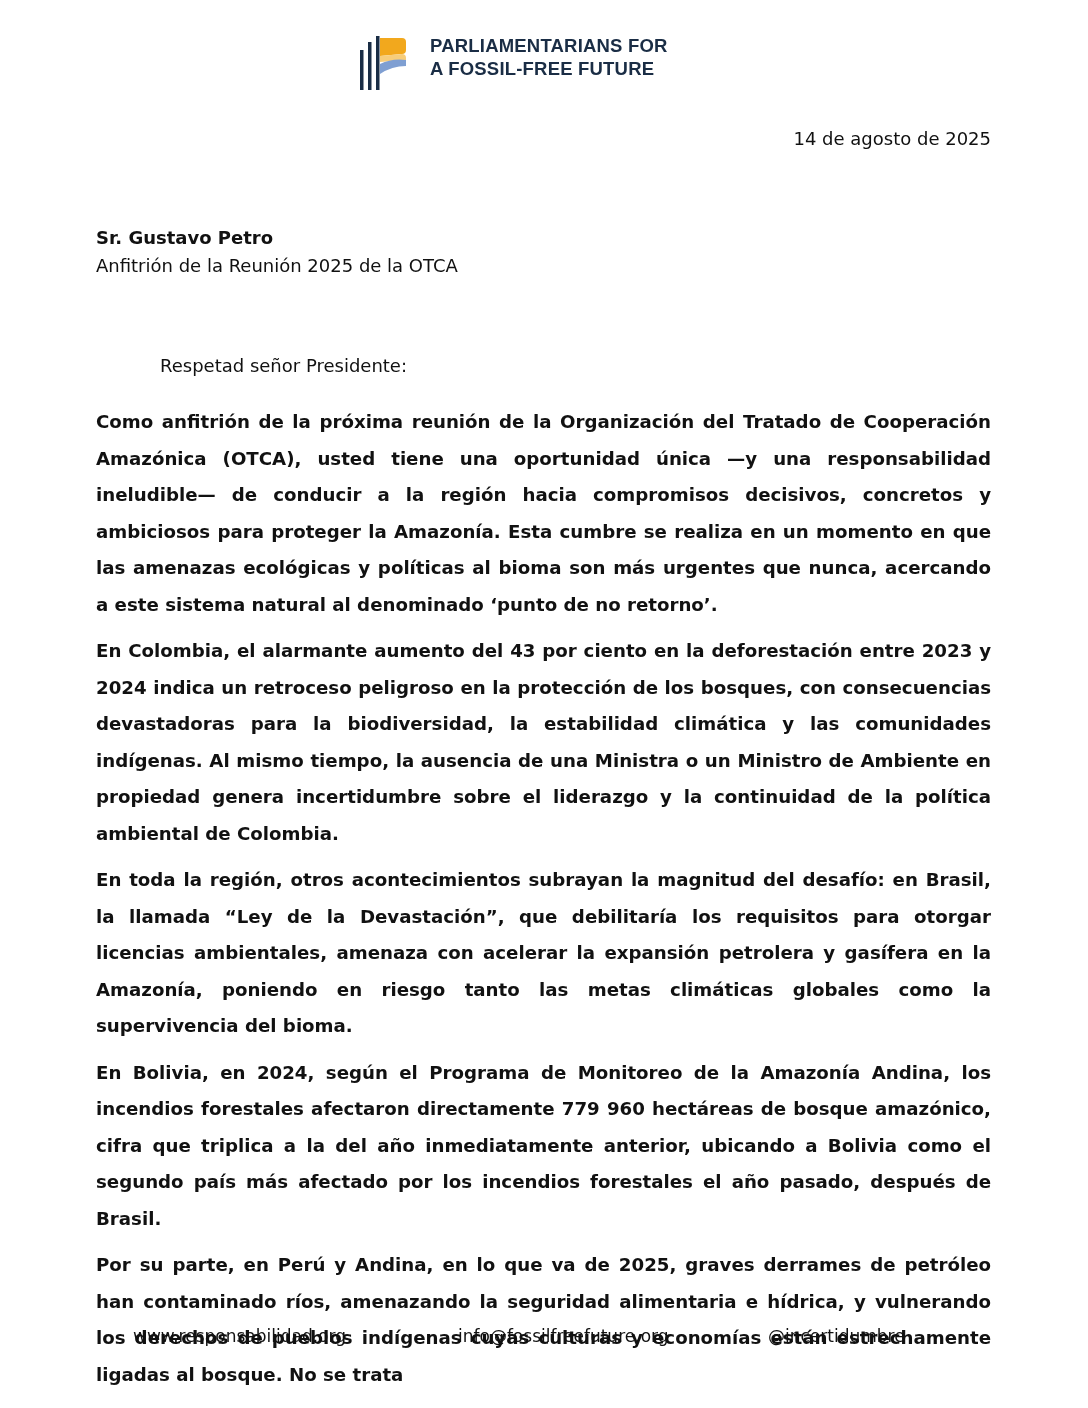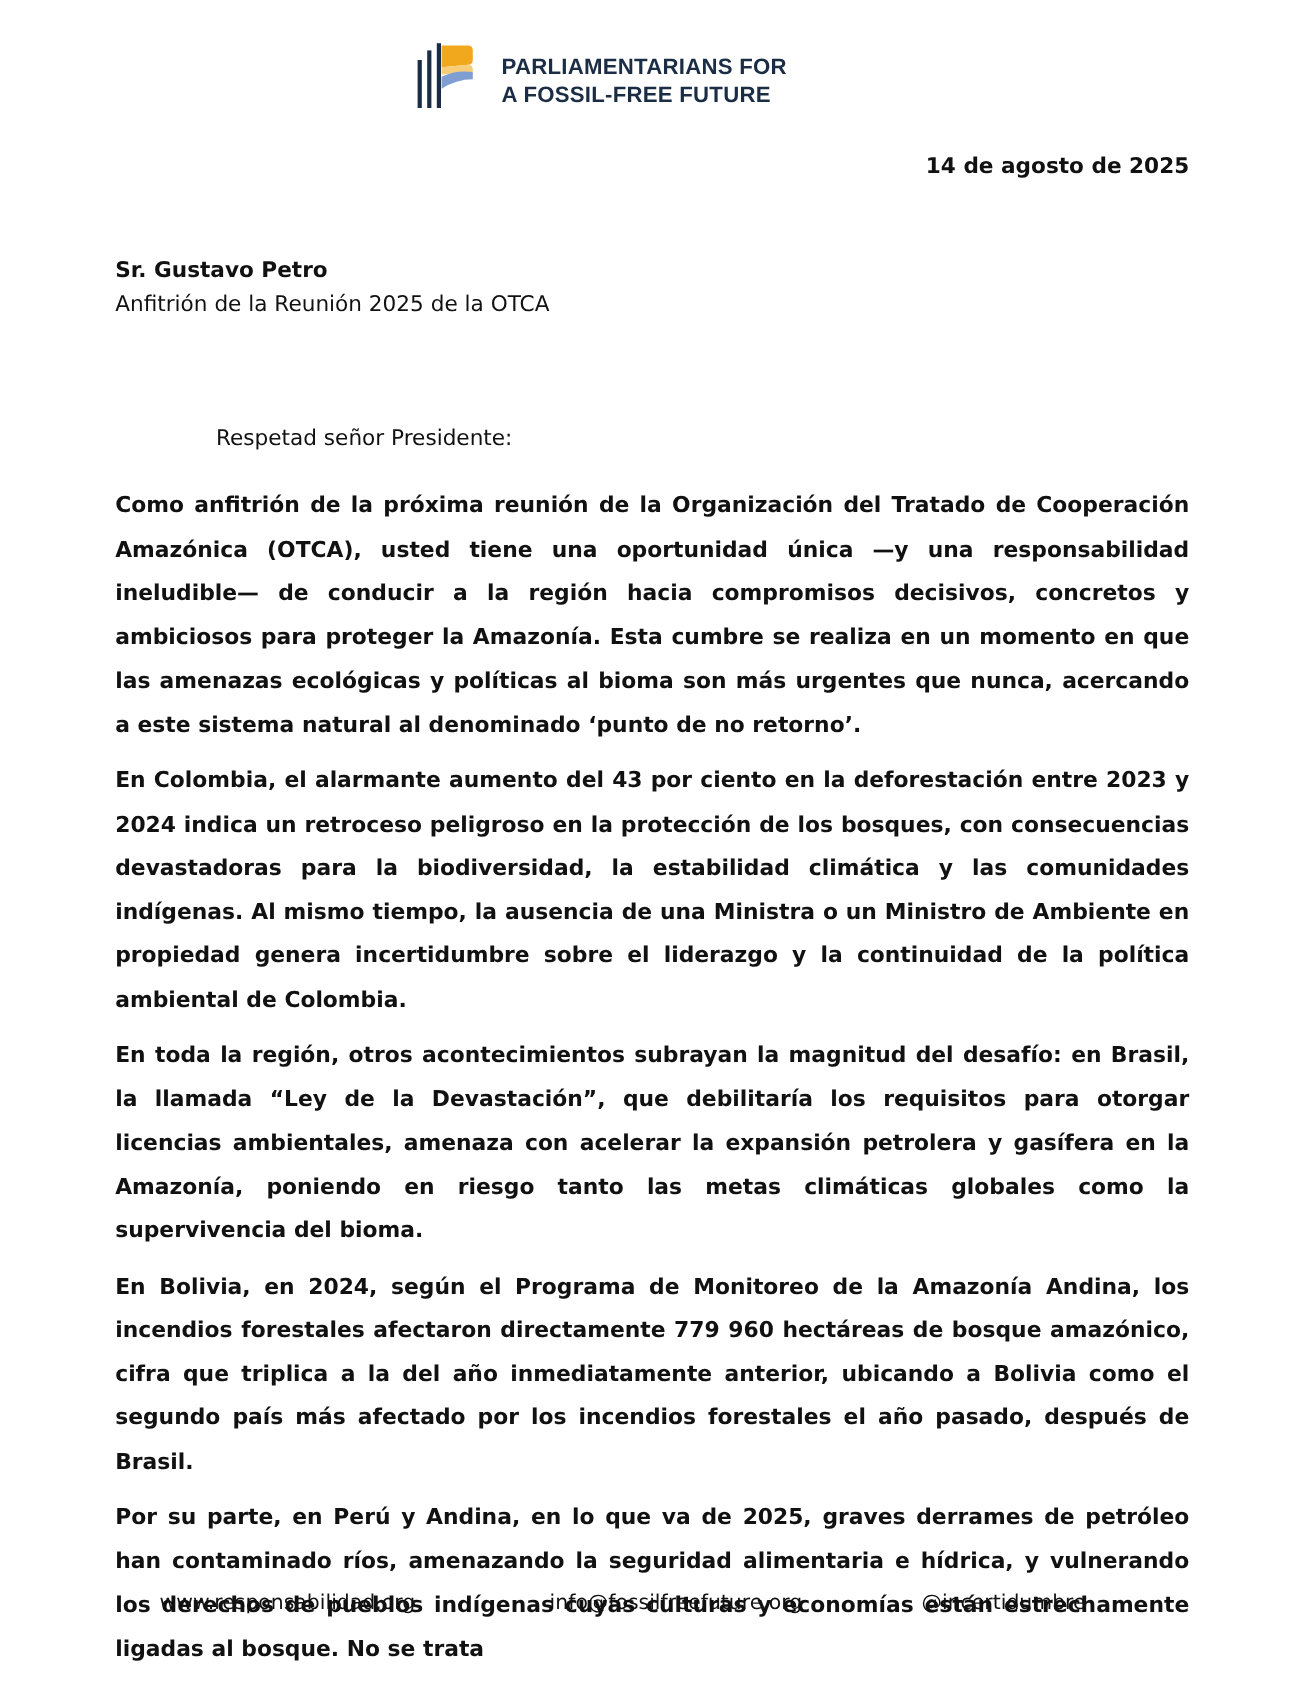--- a/index.html
+++ b/index.html
@@ -10,24 +10,24 @@
     body {
       width: 1088px;
       height: 1408px;
       position: relative;
       overflow: hidden;
       font-family: "DejaVu Sans", sans-serif;
       color: #111111;
     }
     .logo {
       position: absolute;
-      left: 346px;
+      left: 358px;
       top: 34px;
       display: flex;
-      align-items: flex-end;
+      align-items: flex-start;
     }
     .logo-mark {
       width: 50px;
       height: 56px;
       position: relative;
     }
     .logo-text {
       margin-left: 22px;
       font-family: "Liberation Sans", sans-serif;
       font-weight: bold;
@@ -36,37 +36,35 @@
       color: #1a2d45;
       letter-spacing: 0.2px;
     }
     .logo-text div { white-space: nowrap; }
     .date {
       position: absolute;
       right: 97px;
       top: 127px;
       font-size: 18px;
       line-height: 24px;
-      font-weight: bold;
     }
     .recipient {
       position: absolute;
       left: 96px;
-      top: 212px;
+      top: 224px;
       font-size: 18px;
       line-height: 28px;
     }
     .recipient .name { font-weight: bold; }
     .salutation {
       position: absolute;
       left: 160px;
       top: 352px;
       font-size: 18px;
       line-height: 28px;
-      margin-left: 20px;
     }
     .body-text {
       position: absolute;
       left: 96px;
       top: 404px;
       width: 895px;
       font-size: 18.2px;
       line-height: 36.5px;
     }
     .body-text p {

